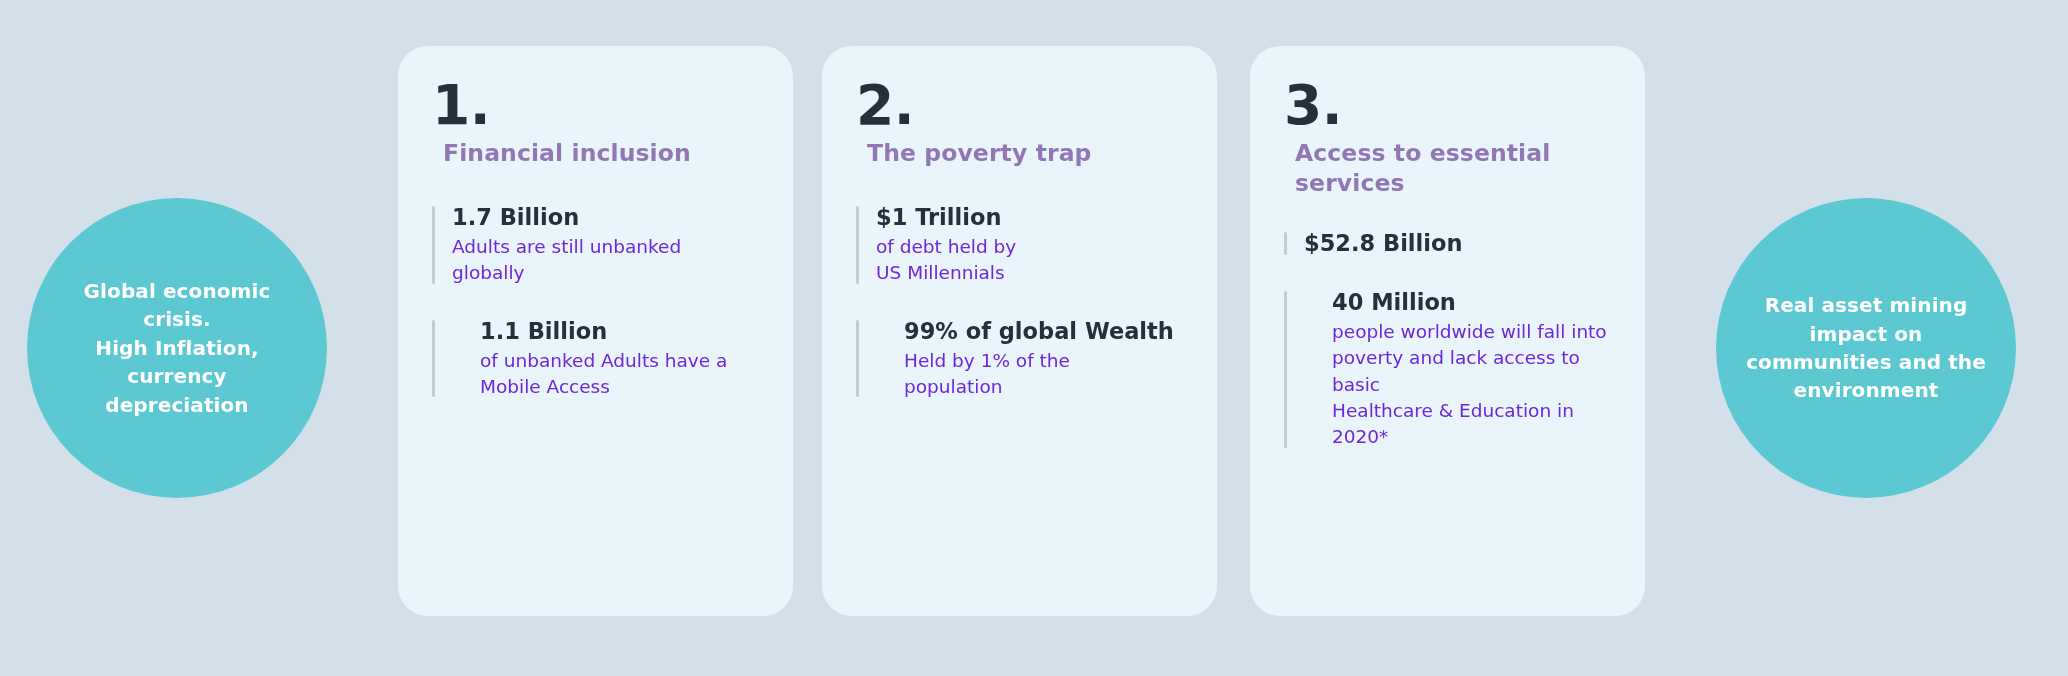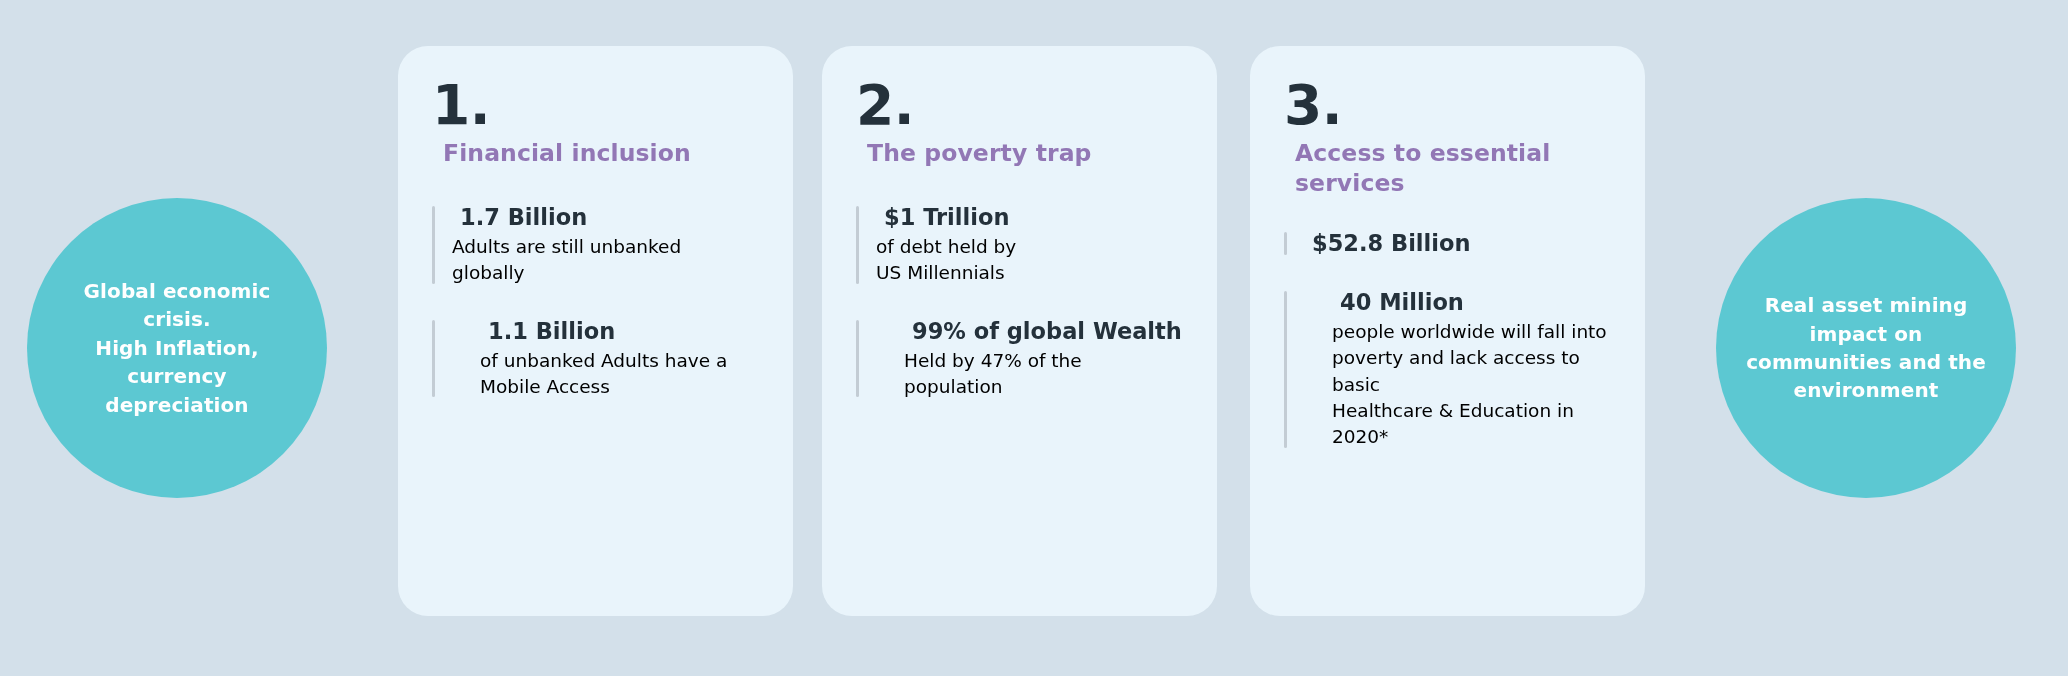--- a/index.html
+++ b/index.html
@@ -95,25 +95,25 @@
     bottom: 3px;
     width: 3px;
     background: #c3ccd4;
     border-radius: 2px;
   }
   .stat-value {
     color: #24313b;
     font-size: 22.5px;
     font-weight: bold;
     line-height: 1.3;
-    margin: 0 0 2px 8px;
+    margin: 0 0 2px 0;
     white-space: nowrap;
   }
   .stat-desc {
-    color: #000000;
+    color: #6d28d9;
     font-size: 18.5px;
     font-weight: normal;
     line-height: 1.42;
     margin: 0;
     white-space: pre-line;
   }
 </style>
 </head>
 <body>
 
@@ -152,21 +152,21 @@
     <div class="stats">
       <div class="stat">
         <span class="stat-bar"></span>
         <div class="stat-value">$1 Trillion</div>
         <div class="stat-desc">of debt held by
 US Millennials</div>
       </div>
       <div class="stat">
         <span class="stat-bar"></span>
         <div class="stat-value">99% of global Wealth</div>
-        <div class="stat-desc">Held by 47% of the
+        <div class="stat-desc">Held by 1% of the
 population</div>
       </div>
     </div>
   </div>
 
   <div class="card" id="card-3">
     <div class="card-number">3.</div>
     <div class="card-title">Access to essential services</div>
     <div class="stats">
       <div class="stat">

